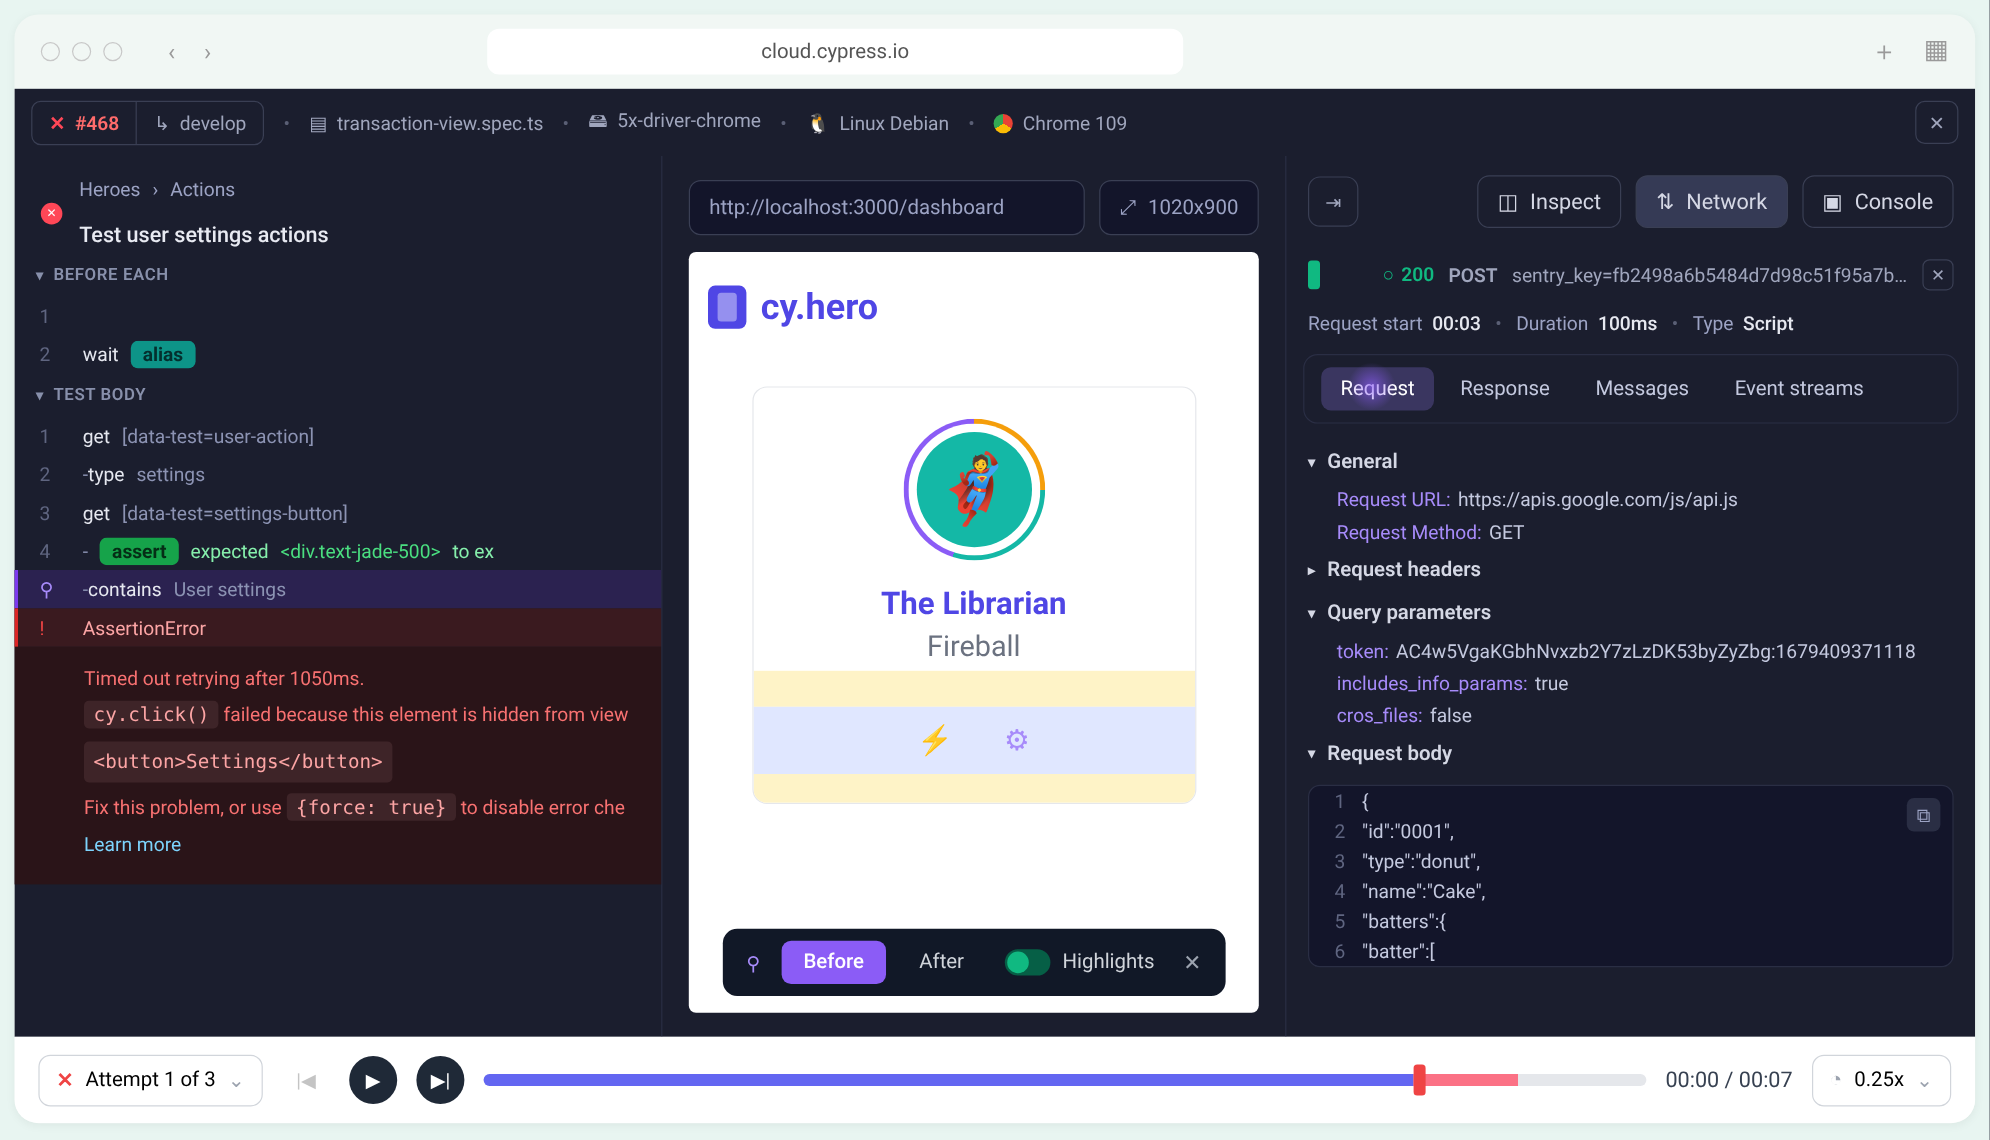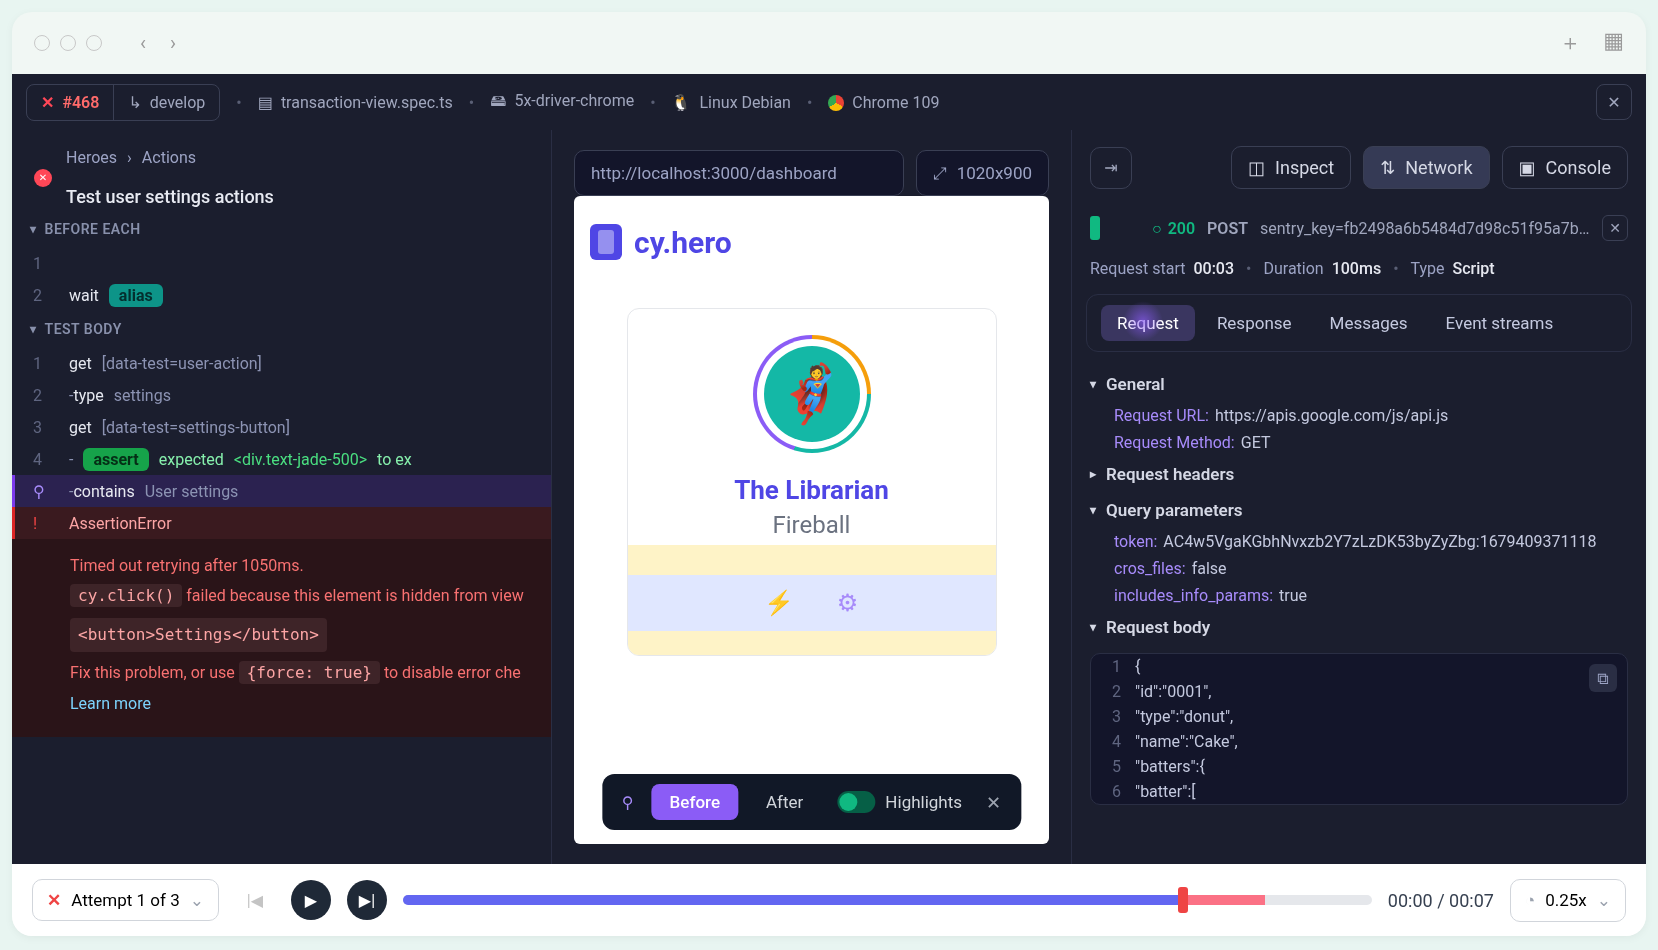--- a/index.html
+++ b/index.html
@@ -47,21 +47,21 @@
   .row-purple .pin{color:#a78bfa;width:36px;text-align:left}
   .row-red{background:#3a1a1f;border-left-color:#dc2626}
   .row-red .pin{color:#ef4444;width:36px;text-align:left}
   .errbox{background:#2a1418;padding:12px 20px 18px 58px;font-size:16px;line-height:1.9;overflow:hidden}
   .err1{color:#f87171}
   .codei{font-family:ui-monospace,Menlo,monospace;background:#3e2428;padding:2px 8px;border-radius:4px;color:#fca5a5}
   .err2{color:#f87171}
   .errhtml{font-family:ui-monospace,Menlo,monospace;color:#fca5a5;background:#3e2428;padding:2px 8px;border-radius:4px;display:inline-block;margin:6px 0}
   .learn{color:#7dd3fc}
 
-  .centerpanel{flex:0 0 520px;border-right:1px solid #2a2e44;padding:20px 22px;display:flex;flex-direction:column;min-height:0}
+  .centerpanel{flex:0 0 520px;border-right:1px solid #2a2e44;padding:20px 22px;display:flex;flex-direction:column;gap:14px;min-height:0}
   .url-row{display:flex;gap:12px}
   .urlbox,.dimbox{background:#13152a;border:1px solid #3a3f54;border-radius:10px;padding:12px 16px;color:#9ca3c4;font-size:17px;display:flex;align-items:center;gap:10px}
   .urlbox{flex:1}
   .preview{background:#fff;border-radius:6px;flex:1;position:relative;overflow:hidden;display:flex;flex-direction:column;align-items:center}
   .hero-hdr{display:flex;align-items:center;gap:12px;padding:28px 0 0 16px;align-self:flex-start}
   .hero-logo{width:32px;height:36px;background:#4f46e5;border-radius:6px;position:relative}
   .hero-logo::before{content:"";position:absolute;inset:6px 8px;background:#fff;border-radius:3px;opacity:0.4}
   .hero-txt{font-size:30px;font-weight:700;color:#4f46e5}
   .card{margin-top:48px;width:370px;border:1px solid #e5e7eb;border-radius:12px;display:flex;flex-direction:column;align-items:center;padding:26px 0 0;overflow:hidden}
   .avatar{width:118px;height:118px;border-radius:50%;border:4px solid transparent;background:linear-gradient(#fff,#fff) padding-box,conic-gradient(#f59e0b 0 25%,#14b8a6 25% 55%,#8b5cf6 55% 100%) border-box;display:flex;align-items:center;justify-content:center}
@@ -129,20 +129,21 @@
   <div class="browser-bar">
     <div class="dots">
       <div class="dot"></div>
       <div class="dot"></div>
       <div class="dot"></div>
     </div>
     <div class="nav-arrows">
       <span class="nav-arrow">‹</span>
       <span class="nav-arrow">›</span>
     </div>
+    <div class="url-bar">cloud.cypress.io</div>
     <div class="br-right">
       <span>＋</span>
       <span>▦</span>
     </div>
   </div>
 
   <div class="app">
     <div class="top-chips">
       <div class="chip-group">
         <div class="chip-seg red">
@@ -346,22 +347,22 @@
           <div class="kv"><span class="k">Request Method:</span><span class="v">GET</span></div>
           <div class="dh">
               <span class="chev">▸</span>
               <span>Request headers</span>
             </div>
           <div class="dh">
               <span class="chev">▾</span>
               <span>Query parameters</span>
             </div>
           <div class="kv"><span class="k">token:</span><span class="v">AC4w5VgaKGbhNvxzb2Y7zLzDK53byZyZbg:1679409371118</span></div>
+          <div class="kv"><span class="k">includes_info_params:</span><span class="v">true</span></div>
           <div class="kv"><span class="k">cros_files:</span><span class="v">false</span></div>
-          <div class="kv"><span class="k">includes_info_params:</span><span class="v">true</span></div>
           <div class="dh">
               <span class="chev">▾</span>
               <span>Request body</span>
             </div>
           <div class="jsonbox">
             <div class="copybtn">⧉</div>
             <div class="jline">
                 <span class="jln">1</span>
                 <span class="jc">{</span>
               </div>

